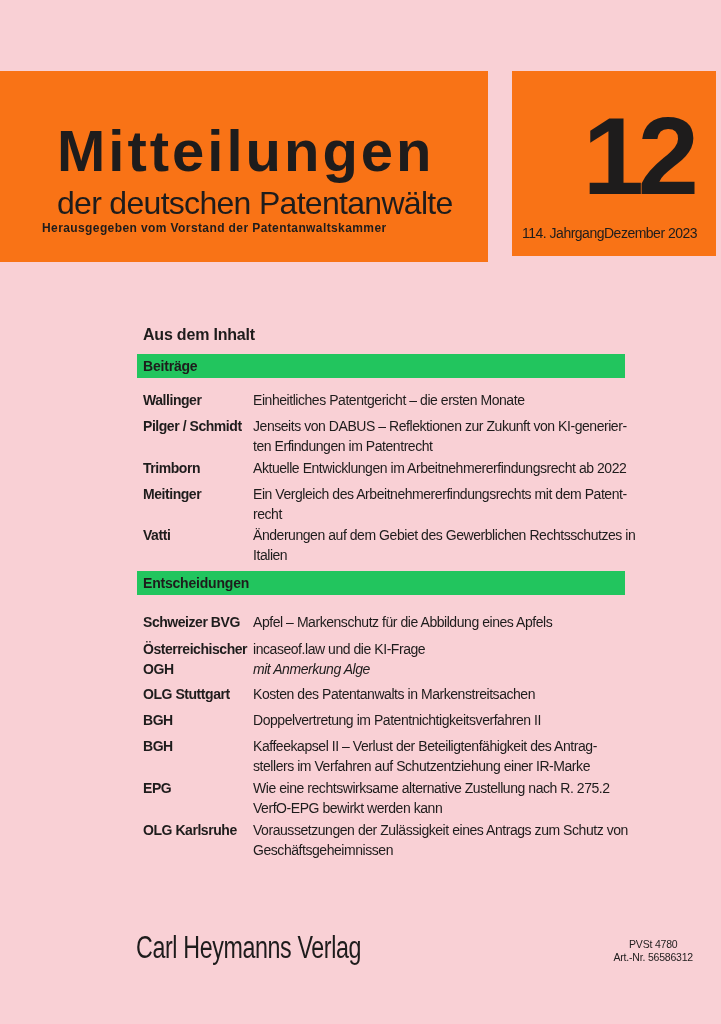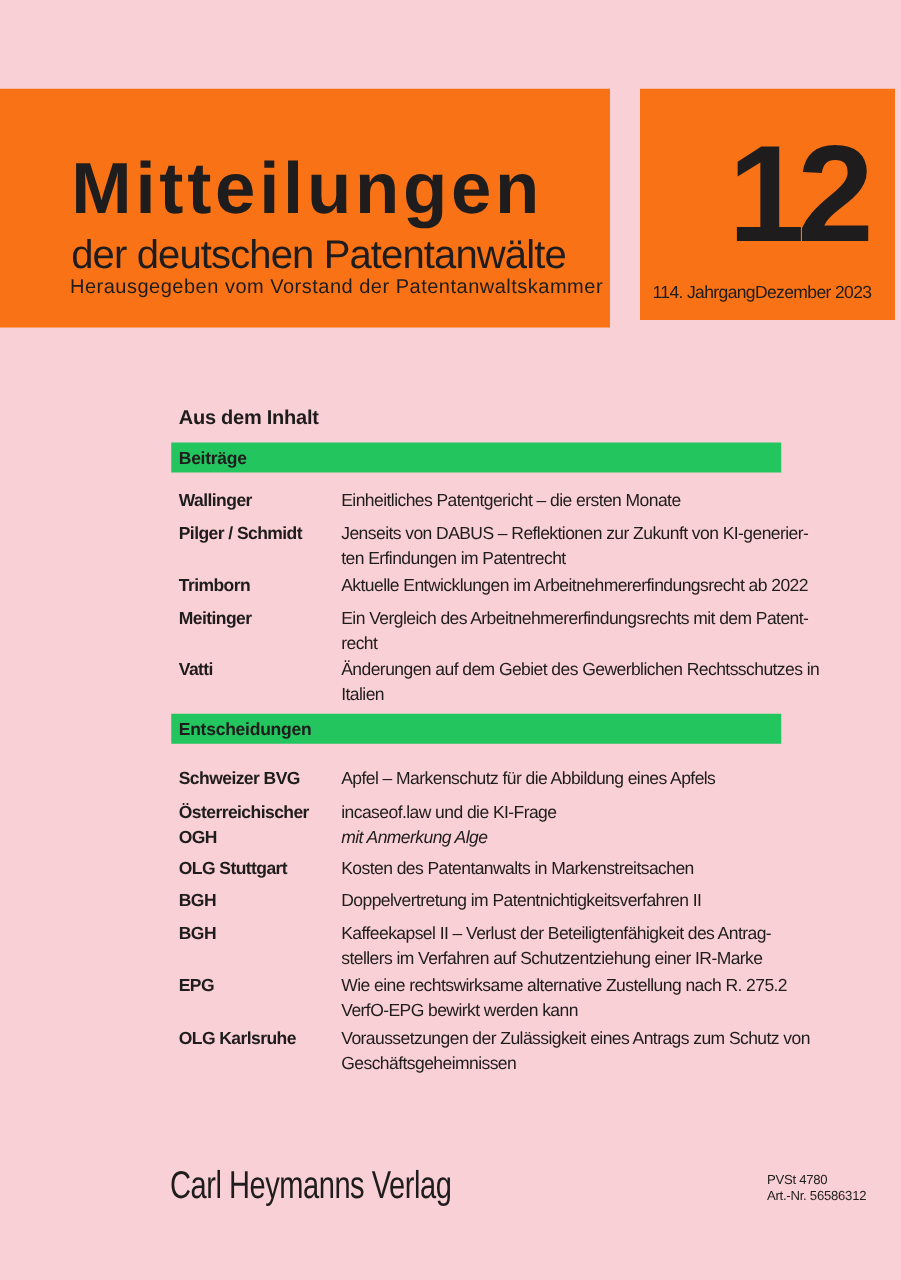--- a/index.html
+++ b/index.html
@@ -9,46 +9,46 @@
     font-family:"Liberation Sans",sans-serif;
   }
   .panel{position:absolute;background:#f97316;}
   #panel-left{left:0;top:71px;width:488px;height:191px;}
   #panel-right{left:512px;top:71px;width:204px;height:185px;}
 
   .journal-title{position:absolute;left:57px;top:51px;font-size:58px;font-weight:bold;
     letter-spacing:3px;line-height:1;white-space:nowrap;}
   .journal-subtitle{position:absolute;left:57px;top:116px;font-size:32px;
     letter-spacing:-0.7px;line-height:1;white-space:nowrap;}
-  .publisher-line{position:absolute;left:56px;top:151px;font-size:16px;
-    letter-spacing:0.4px;line-height:1;white-space:nowrap;}
+  .publisher-line{position:absolute;left:42px;top:151px;font-size:12px;
+    letter-spacing:0.4px;line-height:1;white-space:nowrap;font-weight:bold;}
 
   .issue-number{position:absolute;right:23px;top:30px;font-size:110px;font-weight:bold;
     letter-spacing:-6px;line-height:1;}
   .issue-meta{position:absolute;left:10px;right:23px;top:155px;display:flex;
     font-size:14px;letter-spacing:-0.5px;line-height:1;white-space:nowrap;}
 
   .contents-heading{position:absolute;left:143px;top:325px;font-size:16px;font-weight:bold;
     letter-spacing:-0.2px;line-height:20px;}
   .section-bar{position:absolute;left:137px;width:488px;height:24px;background:#22c55e;
     font-size:14px;font-weight:bold;line-height:24px;padding-left:6px;box-sizing:border-box;
     letter-spacing:-0.2px;}
   #bar-beitraege{top:354px;}
   #bar-entscheidungen{top:571px;}
 
   .entry{position:absolute;left:143px;width:503px;display:flex;
     font-size:14px;line-height:20px;letter-spacing:-0.45px;}
   .entry .lbl{width:110px;flex:none;font-weight:bold;white-space:pre;}
-  .entry .txt{flex:1;white-space:pre;margin-left:20px;}
+  .entry .txt{flex:1;white-space:pre;}
   .entry .note{display:block;font-style:italic;}
 
   .footer-publisher{position:absolute;left:136px;top:932px;font-size:31px;line-height:1;
     letter-spacing:-0.5px;white-space:nowrap;transform:scaleX(0.75);transform-origin:0 0;}
   .footer-codes{position:absolute;right:28px;top:938px;font-size:10.5px;line-height:13px;
-    text-align:left;letter-spacing:-0.2px;}
+    text-align:center;letter-spacing:-0.2px;}
 </style>
 </head>
 <body>
 
 <div class="page">
 
   <div class="panel" id="panel-left">
     <div class="journal-title">Mitteilungen</div>
     <div class="journal-subtitle">der deutschen Patentanwälte</div>
     <div class="publisher-line">Herausgegeben vom Vorstand der Patentanwaltskammer</div>

